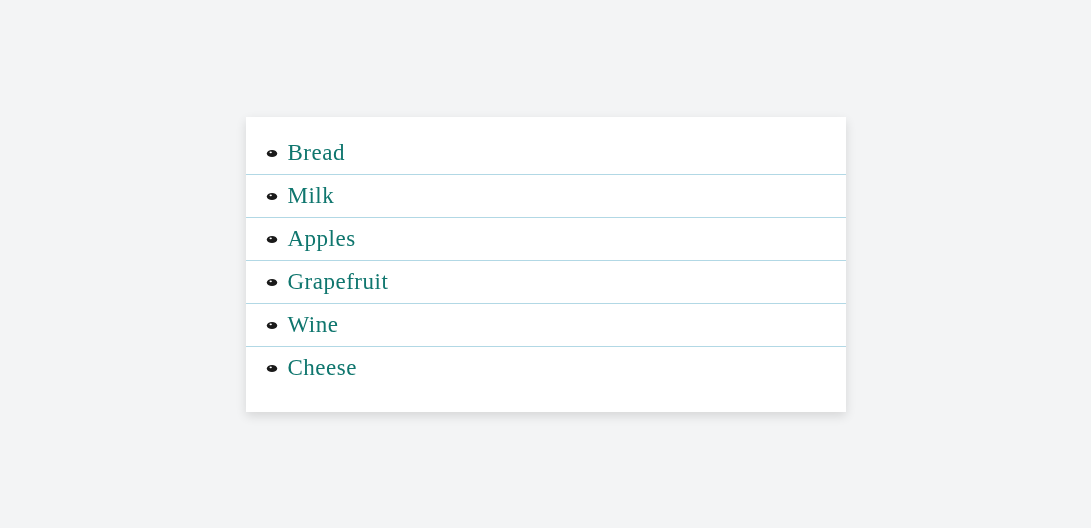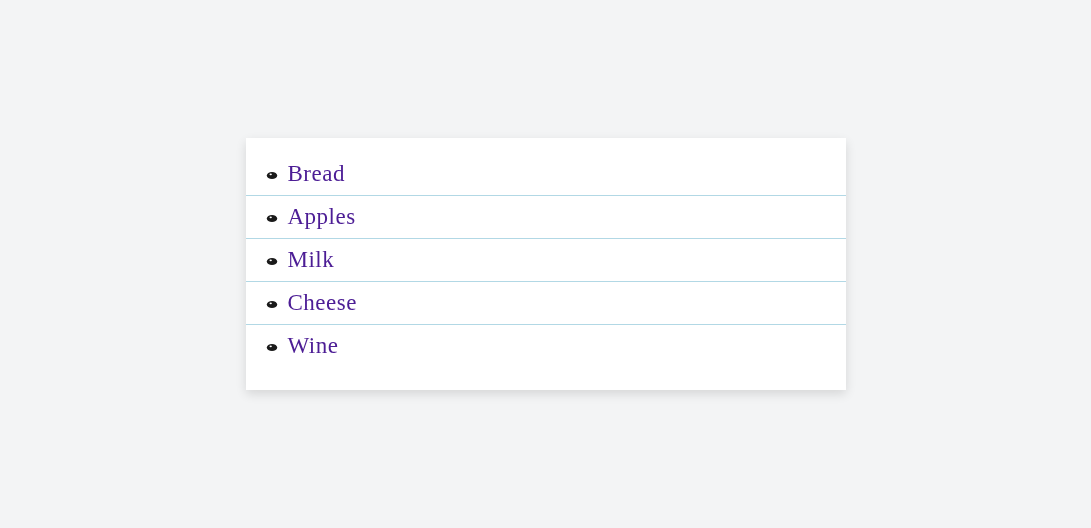--- a/index.html
+++ b/index.html
@@ -24,21 +24,21 @@
     }
     .list {
       list-style: none;
     }
     .list-item {
       display: flex;
       align-items: center;
       padding: 8px 20px;
       border-bottom: 1px solid #b2d8e5;
       font-size: 23px;
-      color: #4c1d95;
+      color: #0f766e;
       font-family: "Comic Sans MS", "Chalkboard SE", "Bradley Hand", cursive;
     }
     .list-item:last-child {
       border-bottom: none;
     }
     .bullet {
       display: inline-block;
       margin-right: 10px;
       font-size: 13px;
       line-height: 1;
@@ -67,43 +67,52 @@
       </span>
       <span class="item-text">Bread</span>
     </li>
     <li class="list-item">
       <span class="bullet">
         <svg width="12" height="9" viewBox="0 0 12 9">
             <ellipse cx="6" cy="4.5" rx="5.2" ry="3.6" fill="#1a1a1a"></ellipse>
             <ellipse cx="4.7" cy="3.3" rx="1.2" ry="0.9" fill="#fff"></ellipse>
           </svg>
       </span>
+      <span class="item-text">Milk</span>
+    </li>
+    <li class="list-item">
+      <span class="bullet">
+        <svg width="12" height="9" viewBox="0 0 12 9">
+            <ellipse cx="6" cy="4.5" rx="5.2" ry="3.6" fill="#1a1a1a"></ellipse>
+            <ellipse cx="4.7" cy="3.3" rx="1.2" ry="0.9" fill="#fff"></ellipse>
+          </svg>
+      </span>
       <span class="item-text">Apples</span>
     </li>
     <li class="list-item">
       <span class="bullet">
         <svg width="12" height="9" viewBox="0 0 12 9">
             <ellipse cx="6" cy="4.5" rx="5.2" ry="3.6" fill="#1a1a1a"></ellipse>
             <ellipse cx="4.7" cy="3.3" rx="1.2" ry="0.9" fill="#fff"></ellipse>
           </svg>
       </span>
-      <span class="item-text">Milk</span>
+      <span class="item-text">Grapefruit</span>
+    </li>
+    <li class="list-item">
+      <span class="bullet">
+        <svg width="12" height="9" viewBox="0 0 12 9">
+            <ellipse cx="6" cy="4.5" rx="5.2" ry="3.6" fill="#1a1a1a"></ellipse>
+            <ellipse cx="4.7" cy="3.3" rx="1.2" ry="0.9" fill="#fff"></ellipse>
+          </svg>
+      </span>
+      <span class="item-text">Wine</span>
     </li>
     <li class="list-item">
       <span class="bullet">
         <svg width="12" height="9" viewBox="0 0 12 9">
             <ellipse cx="6" cy="4.5" rx="5.2" ry="3.6" fill="#1a1a1a"></ellipse>
             <ellipse cx="4.7" cy="3.3" rx="1.2" ry="0.9" fill="#fff"></ellipse>
           </svg>
       </span>
       <span class="item-text">Cheese</span>
     </li>
-    <li class="list-item">
-      <span class="bullet">
-        <svg width="12" height="9" viewBox="0 0 12 9">
-            <ellipse cx="6" cy="4.5" rx="5.2" ry="3.6" fill="#1a1a1a"></ellipse>
-            <ellipse cx="4.7" cy="3.3" rx="1.2" ry="0.9" fill="#fff"></ellipse>
-          </svg>
-      </span>
-      <span class="item-text">Wine</span>
-    </li>
   </ul>
 </div>
 
 </body></html>

